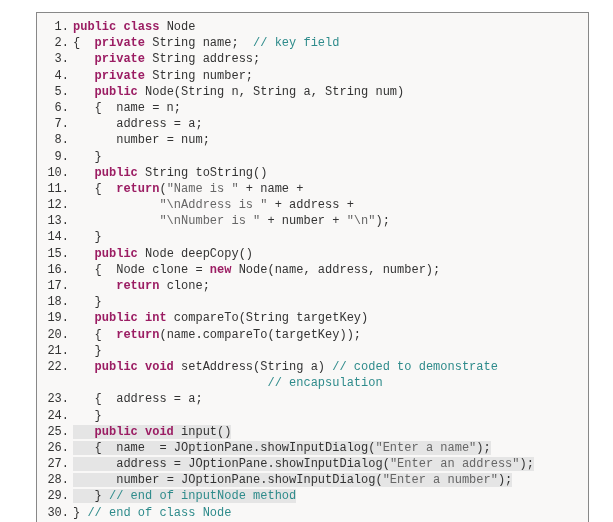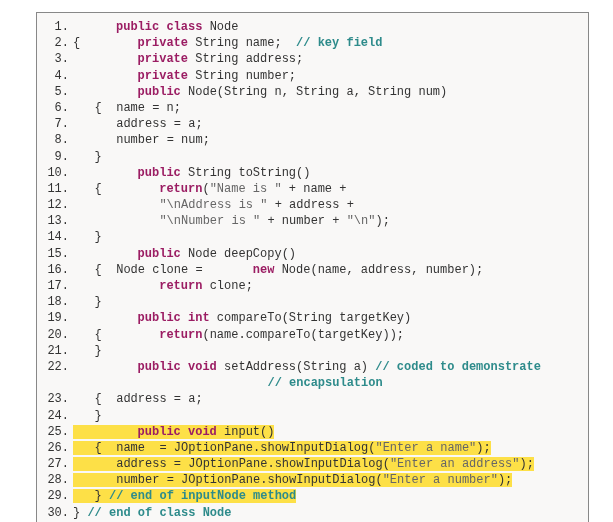--- a/index.html
+++ b/index.html
@@ -31,26 +31,26 @@
       width: 26px;
       text-align: right;
       flex: 0 0 auto;
       color: #333;
       padding-right: 4px;
     }
     .code {
       flex: 1 1 auto;
       white-space: pre;
     }
-    .kw { color: #9b1d63; font-weight: bold; margin-left: 43px; }
+    .kw { color: #9b1d63; font-weight: bold; }
     .cls { color: #333; text-align: right; }
-    .cmt { color: #2e8b8b; font-weight: bold; }
+    .cmt { color: #2e8b8b; }
     .str { color: #666; }
     .ident { color: #333; }
-    .hl { background: #fde047; }
+    .hl { background: #e5e5e5; }
   </style>
 </head>
 <body>
 
 <div class="page">
   <div class="code-box" id="code-box"><div class="code-line"><span class="ln">1.</span><span class="code"><span><span class="kw">public class </span><span class="cls">Node</span></span></span></div><div class="code-line"><span class="ln">2.</span><span class="code"><span><span class="cls">{  </span><span class="kw">private </span><span class="ident">String name;  </span><span class="cmt">// key field</span></span></span></div><div class="code-line"><span class="ln">3.</span><span class="code"><span>   <span class="kw">private </span><span class="ident">String address;</span></span></span></div><div class="code-line"><span class="ln">4.</span><span class="code"><span>   <span class="kw">private </span><span class="ident">String number;</span></span></span></div><div class="code-line"><span class="ln">5.</span><span class="code"><span>   <span class="kw">public </span><span class="ident">Node(String n, String a, String num)</span></span></span></div><div class="code-line"><span class="ln">6.</span><span class="code"><span>   <span class="ident">{  name = n;</span></span></span></div><div class="code-line"><span class="ln">7.</span><span class="code"><span>      <span class="ident">address = a;</span></span></span></div><div class="code-line"><span class="ln">8.</span><span class="code"><span>      <span class="ident">number = num;</span></span></span></div><div class="code-line"><span class="ln">9.</span><span class="code"><span>   <span class="ident">}</span></span></span></div><div class="code-line"><span class="ln">10.</span><span class="code"><span>   <span class="kw">public </span><span class="ident">String toString()</span></span></span></div><div class="code-line"><span class="ln">11.</span><span class="code"><span>   <span class="ident">{  </span><span class="kw">return</span><span class="ident">(</span><span class="str">"Name is "</span><span class="ident"> + name +</span></span></span></div><div class="code-line"><span class="ln">12.</span><span class="code"><span>            <span class="str">"\nAddress is "</span><span class="ident"> + address +</span></span></span></div><div class="code-line"><span class="ln">13.</span><span class="code"><span>            <span class="str">"\nNumber is "</span><span class="ident"> + number + </span><span class="str">"\n"</span><span class="ident">);</span></span></span></div><div class="code-line"><span class="ln">14.</span><span class="code"><span>   <span class="ident">}</span></span></span></div><div class="code-line"><span class="ln">15.</span><span class="code"><span>   <span class="kw">public </span><span class="ident">Node deepCopy()</span></span></span></div><div class="code-line"><span class="ln">16.</span><span class="code"><span>   <span class="ident">{  Node clone = </span><span class="kw">new </span><span class="ident">Node(name, address, number);</span></span></span></div><div class="code-line"><span class="ln">17.</span><span class="code"><span>      <span class="kw">return </span><span class="ident">clone;</span></span></span></div><div class="code-line"><span class="ln">18.</span><span class="code"><span>   <span class="ident">}</span></span></span></div><div class="code-line"><span class="ln">19.</span><span class="code"><span>   <span class="kw">public int </span><span class="ident">compareTo(String targetKey)</span></span></span></div><div class="code-line"><span class="ln">20.</span><span class="code"><span>   <span class="ident">{  </span><span class="kw">return</span><span class="ident">(name.compareTo(targetKey));</span></span></span></div><div class="code-line"><span class="ln">21.</span><span class="code"><span>   <span class="ident">}</span></span></span></div><div class="code-line"><span class="ln">22.</span><span class="code"><span>   <span class="kw">public void </span><span class="ident">setAddress(String a) </span><span class="cmt">// coded to demonstrate</span></span></span></div><div class="code-line"><span class="ln"></span><span class="code"><span>                           <span class="cmt">// encapsulation</span></span></span></div><div class="code-line"><span class="ln">23.</span><span class="code"><span>   <span class="ident">{  address = a;</span></span></span></div><div class="code-line"><span class="ln">24.</span><span class="code"><span>   <span class="ident">}</span></span></span></div><div class="code-line"><span class="ln">25.</span><span class="code"><span class="hl">   <span class="kw">public void </span><span class="ident">input()</span></span></span></div><div class="code-line"><span class="ln">26.</span><span class="code"><span class="hl">   <span class="ident">{  name  = JOptionPane.showInputDialog(</span><span class="str">"Enter a name"</span><span class="ident">);</span></span></span></div><div class="code-line"><span class="ln">27.</span><span class="code"><span class="hl">      <span class="ident">address = JOptionPane.showInputDialog(</span><span class="str">"Enter an address"</span><span class="ident">);</span></span></span></div><div class="code-line"><span class="ln">28.</span><span class="code"><span class="hl">      <span class="ident">number = JOptionPane.showInputDialog(</span><span class="str">"Enter a number"</span><span class="ident">);</span></span></span></div><div class="code-line"><span class="ln">29.</span><span class="code"><span class="hl">   <span class="ident">} </span><span class="cmt">// end of inputNode method</span></span></span></div><div class="code-line"><span class="ln">30.</span><span class="code"><span><span class="ident">} </span><span class="cmt">// end of class Node</span></span></span></div></div>
 
 </div>
 
 </body></html>

